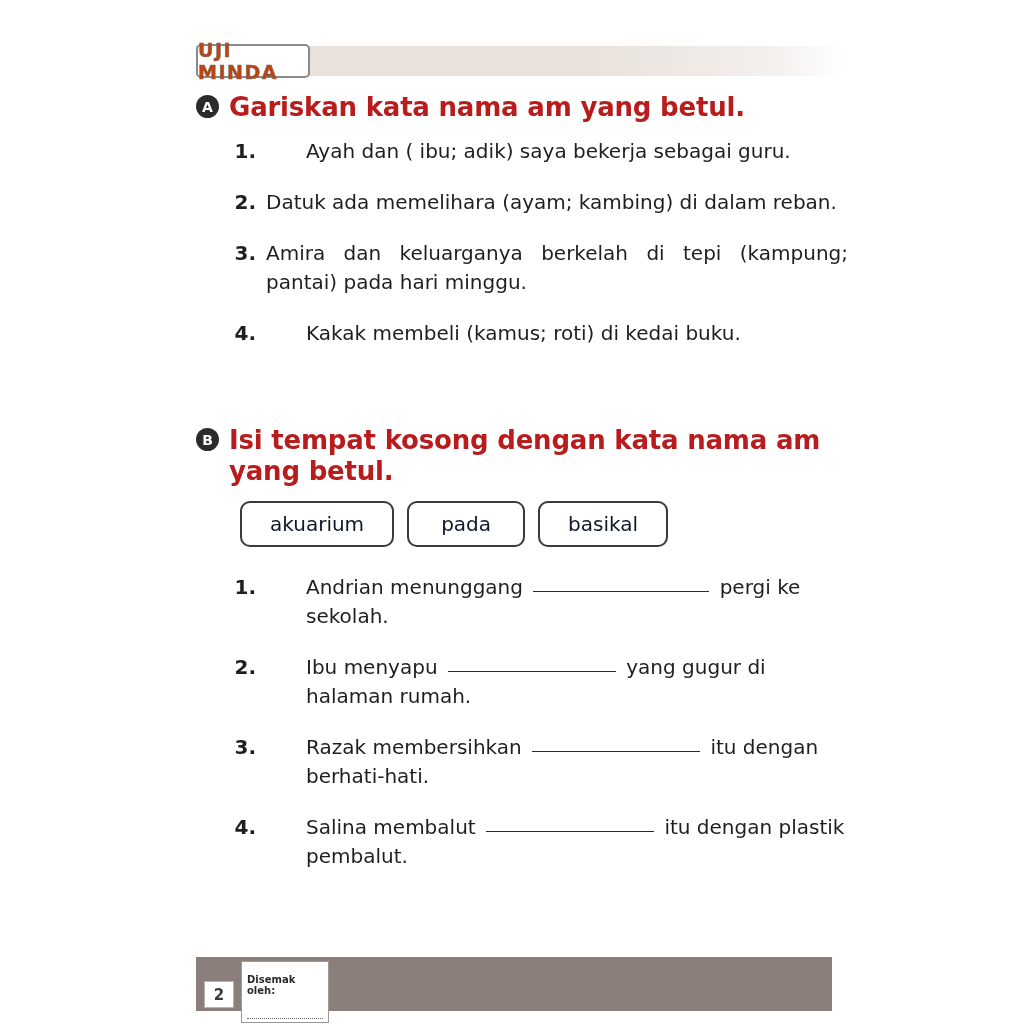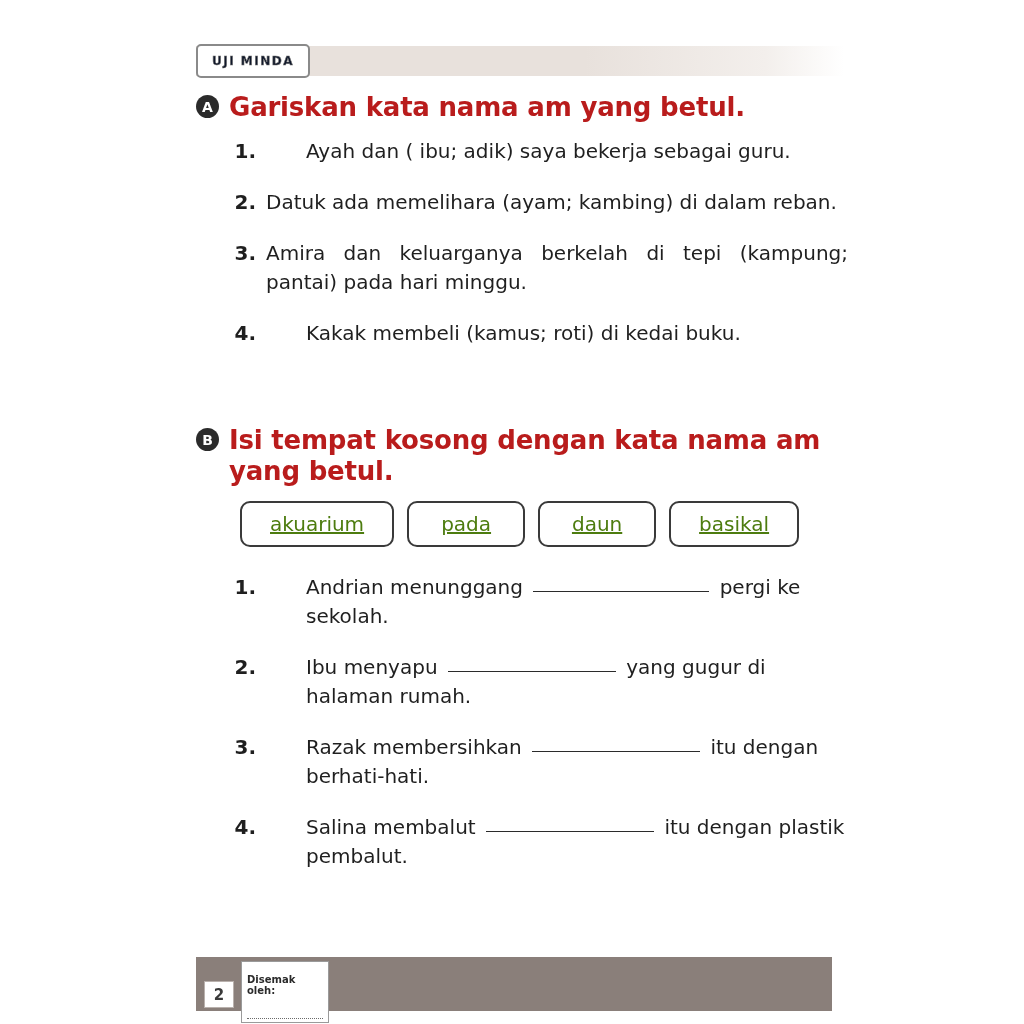--- a/index.html
+++ b/index.html
@@ -28,23 +28,23 @@
     left: 196px; top: 44px;
     width: 114px; height: 34px;
     background: #ffffff;
     border: 2px solid #8a8a8a;
     border-radius: 5px;
     display: flex; align-items: center; justify-content: center;
   }
   .header-tab-label {
     font-family: "DejaVu Sans", sans-serif;
     font-weight: bold;
-    font-size: 12px;
+    font-size: 19px;
     letter-spacing: 1.5px;
-    color: #0f172a;
+    color: #c2410c;
     -webkit-text-stroke: 0.6px #6f6f6f;
   }
 
   
   .section {
     position: absolute;
     left: 196px;
     width: 652px;
   }
   .section-head {
@@ -112,23 +112,22 @@
     margin: 4px 0 26px 44px;
   }
   .word-chip {
     border: 2px solid #3a3a3a;
     border-radius: 10px;
     height: 46px;
     padding: 0 28px;
     min-width: 118px;
     display: flex; align-items: center; justify-content: center;
     font-size: 20px;
-    color: #4d7c0f;
-    background: #ffffff;
-    text-decoration: underline;
+    color: #0f172a;
+    background: #ffffff;
   }
 
   
   .footer-band {
     position: absolute;
     left: 196px; top: 957px;
     width: 636px; height: 54px;
     background: #8a7f7a;
   }
   .page-num-box {
@@ -199,21 +198,20 @@
 
   <div class="section" style="top:425px;">
     <div class="section-head">
       <div class="sec-badge">B</div>
       <div class="sec-title">Isi tempat kosong dengan kata nama am yang betul.</div>
     </div>
 
     <div class="wordbank">
       <div class="word-chip">akuarium</div>
       <div class="word-chip">pada</div>
-      <div class="word-chip">daun</div>
       <div class="word-chip">basikal</div>
     </div>
 
     <ul class="qlist">
       <li class="qitem" style="margin-left:36px;">
         <span class="qnum">1.</span>
         <span class="qtext nojustify">
           <span>Andrian   menunggang</span>
           <span class="blank-rule" style="width:176px;"></span>
           <span>pergi   ke sekolah.</span>

